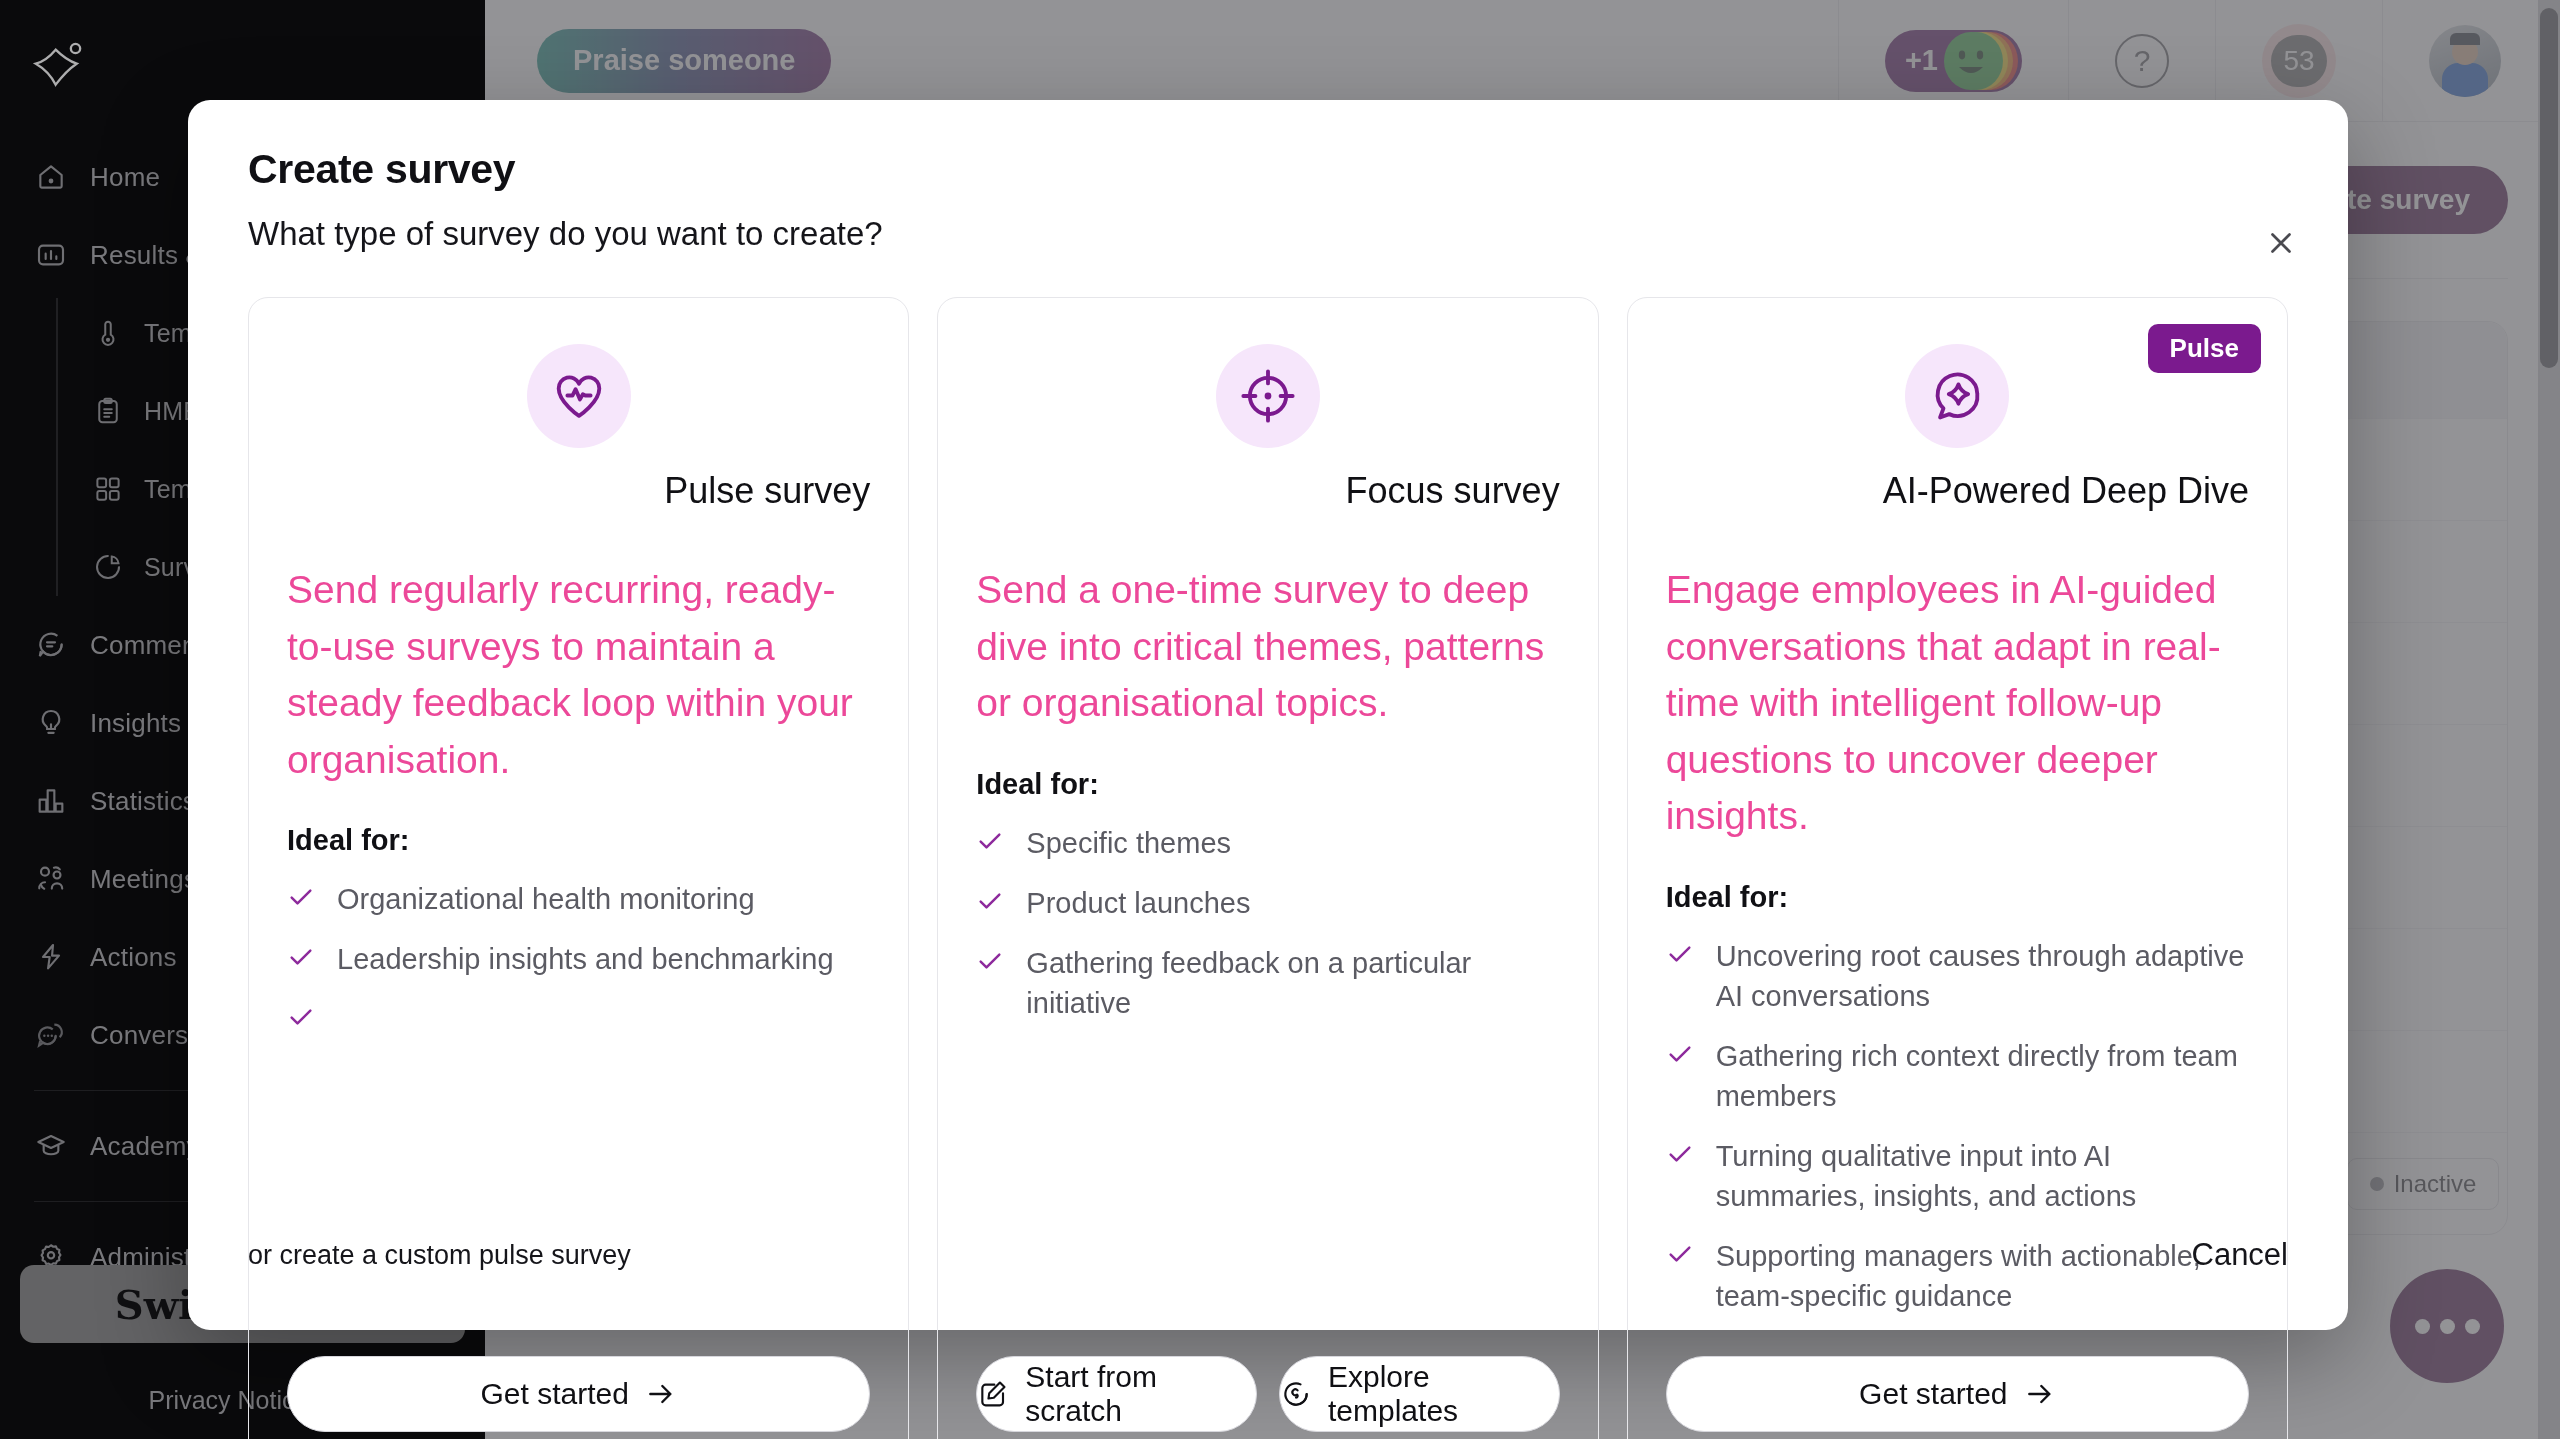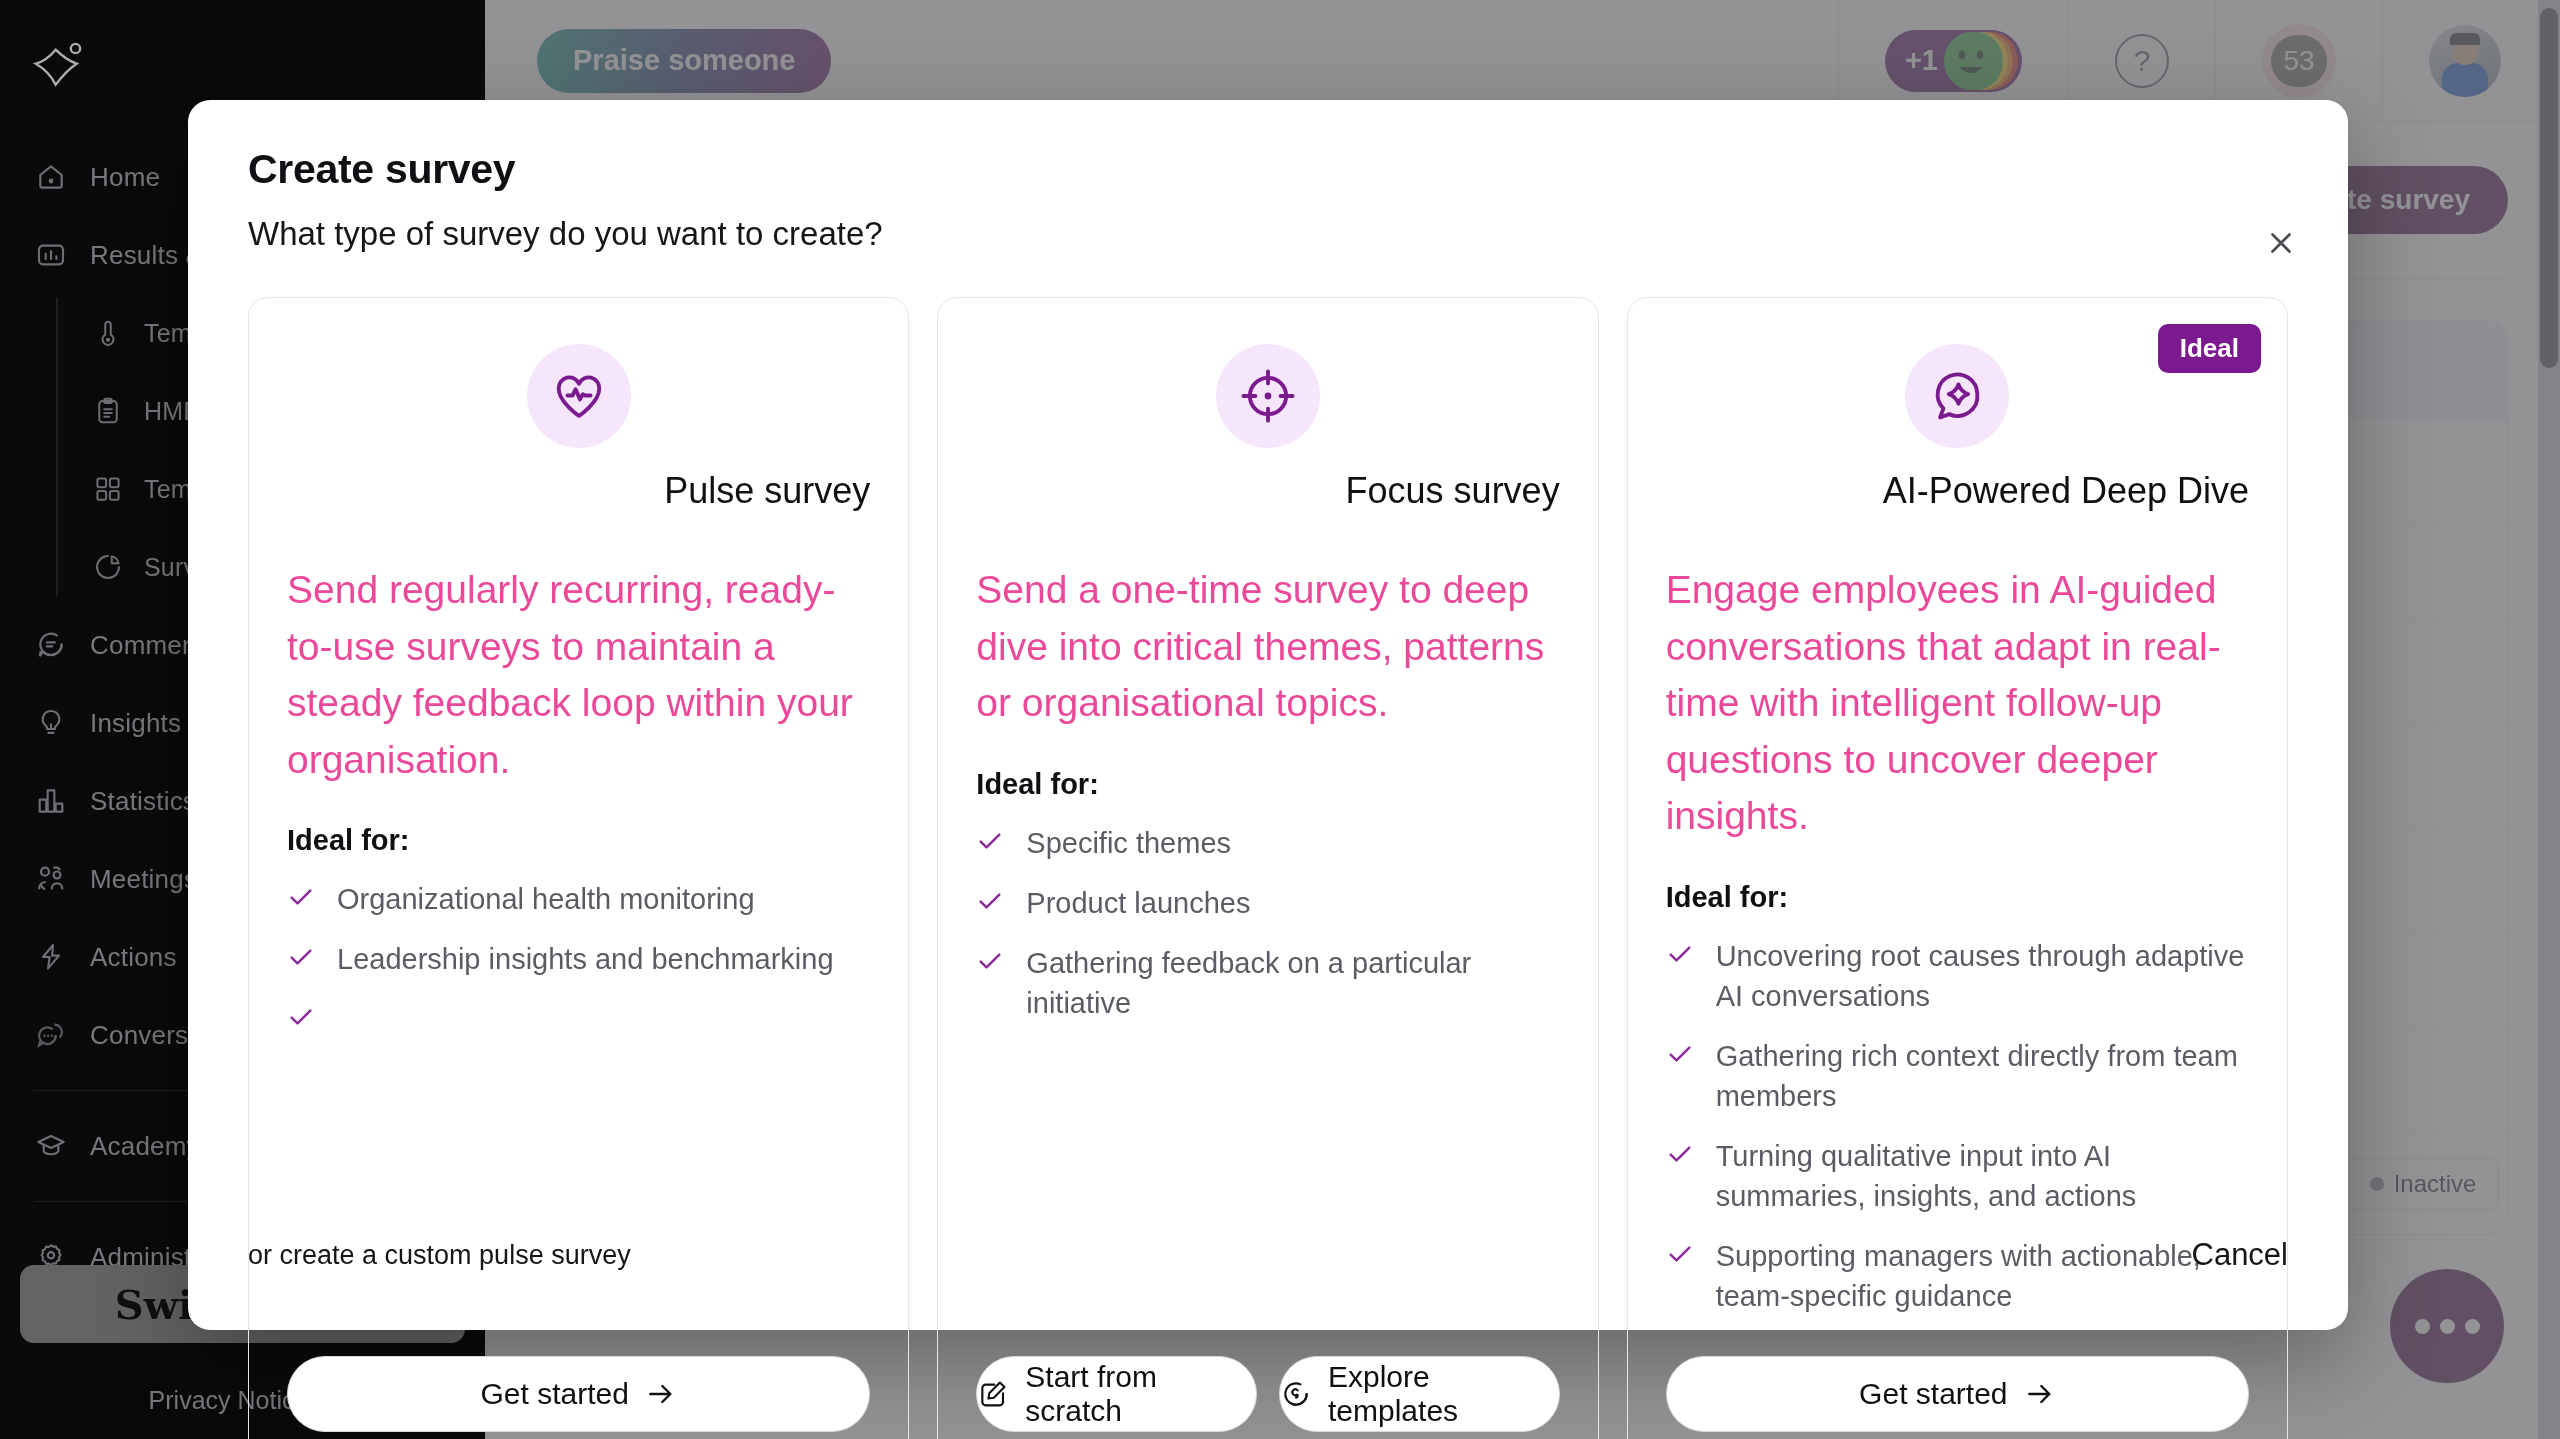--- a/index.html
+++ b/index.html
@@ -632,21 +632,21 @@
                 <path d="M20 12a8 8 0 0 1-12.6 6.5"></path>
                 <path d="M13.2 9.3a2.2 2.2 0 1 0-.4 3.2c.9.7.5 2.2-.8 2.2"></path>
               </svg>
             </span>
             <span>Explore templates</span>
           </div>
         </div>
       </div>
 
       <div class="card">
-        <div class="beta">Ideal</div>
+        <div class="beta">Pulse</div>
         <div class="card-ico-wrap">
           <div class="card-ico">
             <svg viewBox="0 0 24 24" fill="none" stroke="#7b1a8e" stroke-width="1.6" stroke-linecap="round" stroke-linejoin="round">
               <path d="M20.4 11.2a8.2 8.2 0 1 0-14 5.9L5 20.9l3.8-1.4a8.2 8.2 0 0 0 11.6-8.3z"></path>
               <path d="M12.6 7.2c.7 2.1 1.9 3.3 4 4-2.1.7-3.3 1.9-4 4-.7-2.1-1.9-3.3-4-4 2.1-.7 3.3-1.9 4-4z"></path>
             </svg>
           </div>
         </div>
         <div class="card-title">AI-Powered Deep Dive</div>
         <div class="card-desc">Engage employees in AI-guided conversations that adapt in real-time with intelligent follow-up questions to uncover deeper insights.</div>

